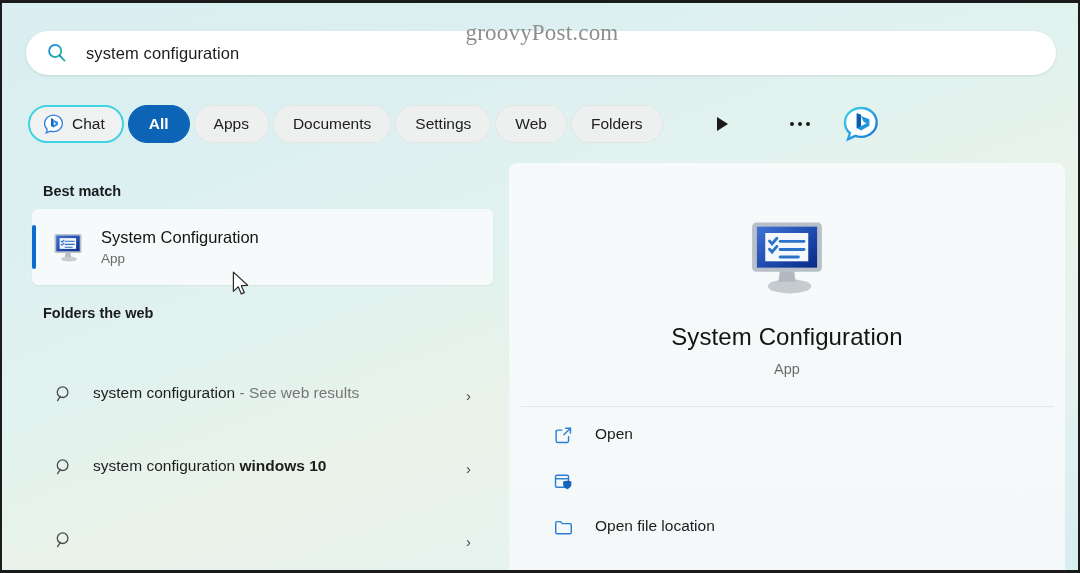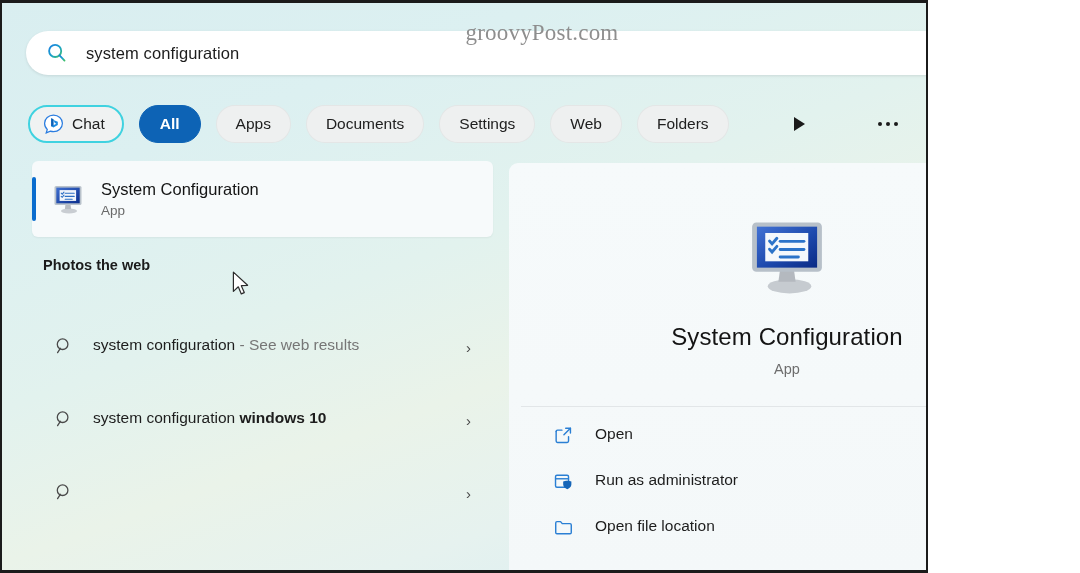--- a/index.html
+++ b/index.html
@@ -6,21 +6,21 @@
 
   html, body {
     width: 1080px;
     height: 573px;
     overflow: hidden;
     font-family: "Liberation Sans", sans-serif;
   }
 
   #app {
     position: relative;
-    width: 928px;
+    width: 1080px;
     height: 573px;
     background:
       linear-gradient(160deg, #d9eef0 0%, #dcf0f1 22%, #e2f2ee 45%, #eaf3e9 62%, #e6f2ef 78%, #d6edf2 100%);
     border-top: 3px solid #1b1b1b;
     border-left: 2px solid #1b1b1b;
     border-right: 2px solid #1b1b1b;
     border-bottom: 3px solid #1b1b1b;
     overflow: hidden;
   }
 
@@ -65,21 +65,21 @@
   }
 
   
   .pillrow {
     position: absolute;
     left: 26px;
     top: 99px;
     height: 44px;
     display: flex;
     align-items: center;
-    gap: 15px;
+    gap: 4px;
     z-index: 20;
   }
   .pill {
     height: 38px;
     border-radius: 19px;
     background: #eef0f0;
     display: flex;
     align-items: center;
     padding: 0 19px;
     font-size: 15.5px;
@@ -307,20 +307,21 @@
         </defs>
         <path d="M12 1.9c5.5 0 9.9 4 9.9 9.1 0 5.1-4.4 9.1-9.9 9.1-1.3 0-2.5-.2-3.6-.6l-4.6 2.1 1.2-3.9C2.8 16 1.9 13.7 1.9 11 1.9 5.9 6.5 1.9 12 1.9z" fill="#ffffff" stroke="url(#gbing)" stroke-width="1.5"></path>
         <path d="M9.3 5.2l2.7 1v7.1l3.6-1.8-1.9-.8-1.7-3.8 5.3 2.1v4.1l-5.3 3-2.7-1.5z" fill="#1f95dd"></path>
         <path d="M9.3 5.2l2.7 1v7.1l-2.7 1.5z" fill="#0b5cb0"></path>
       </svg>
     </div>
   </div>
 
   <div class="leftcol">
 
+    <div class="sec-head" id="best-head">Best match</div>
 
     <div class="bestmatch">
       <span class="sel-bar"></span>
       <svg class="bm-icon" viewBox="0 0 34 32">
         <defs>
           <linearGradient id="gscr1" x1="0" y1="0" x2="1" y2="1">
             <stop offset="0%" stop-color="#3f6fd0"></stop>
             <stop offset="100%" stop-color="#0b2f8e"></stop>
           </linearGradient>
         </defs>
@@ -336,21 +337,21 @@
             <path d="M14.2 13.4h9"></path>
           <path d="M14.2 16.3h7"></path>
         </g>
       </svg>
       <div>
         <div class="bm-title">System Configuration</div>
         <div class="bm-sub">App</div>
       </div>
     </div>
 
-    <div class="sec-head" id="web-head">Photos the web</div>
+    <div class="sec-head" id="web-head">Folders the web</div>
 
     <div class="webitem">
       <svg class="web-ico" viewBox="0 0 20 20">
         <circle cx="8.6" cy="8.2" r="5.3" fill="none" stroke="#4a4a4a" stroke-width="1.3"></circle>
         <line x1="6.3" y1="12.3" x2="3.6" y2="16.6" stroke="#4a4a4a" stroke-width="1.3" stroke-linecap="round"></line>
       </svg>
       <div class="web-label"><span>system configuration</span><span class="muted"> - See web results</span></div>
       <span class="web-chev">›</span>
     </div>
 
@@ -411,21 +412,20 @@
         </svg>
         <span class="action-label">Open</span>
       </div>
 
       <div class="action">
         <svg class="action-ico" viewBox="0 0 20 20">
           <rect x="2.4" y="4" width="12.4" height="11.4" rx="1.4" fill="none" stroke="#2a7fd4" stroke-width="1.35"></rect>
           <path d="M2.4 7.4h12.4" stroke="#2a7fd4" stroke-width="1.35"></path>
           <path d="M13.6 9.3c1.6 0 2.9.6 3.9.6v2.9c0 2.4-2.3 4-3.9 4.5-1.6-.5-3.9-2.1-3.9-4.5V9.9c1 0 2.3-.6 3.9-.6z" fill="#1565b8"></path>
         </svg>
-        <span class="action-label">Run as administrator</span>
       </div>
 
       <div class="action">
         <svg class="action-ico" viewBox="0 0 20 20">
           <path d="M2.6 5.6a1.2 1.2 0 0 1 1.2-1.2h3.4l1.6 1.9h7.4a1.2 1.2 0 0 1 1.2 1.2v7.3a1.2 1.2 0 0 1-1.2 1.2H3.8a1.2 1.2 0 0 1-1.2-1.2z" fill="none" stroke="#2a7fd4" stroke-width="1.35" stroke-linejoin="round"></path>
         </svg>
         <span class="action-label">Open file location</span>
       </div>
     </div>
   </div>

